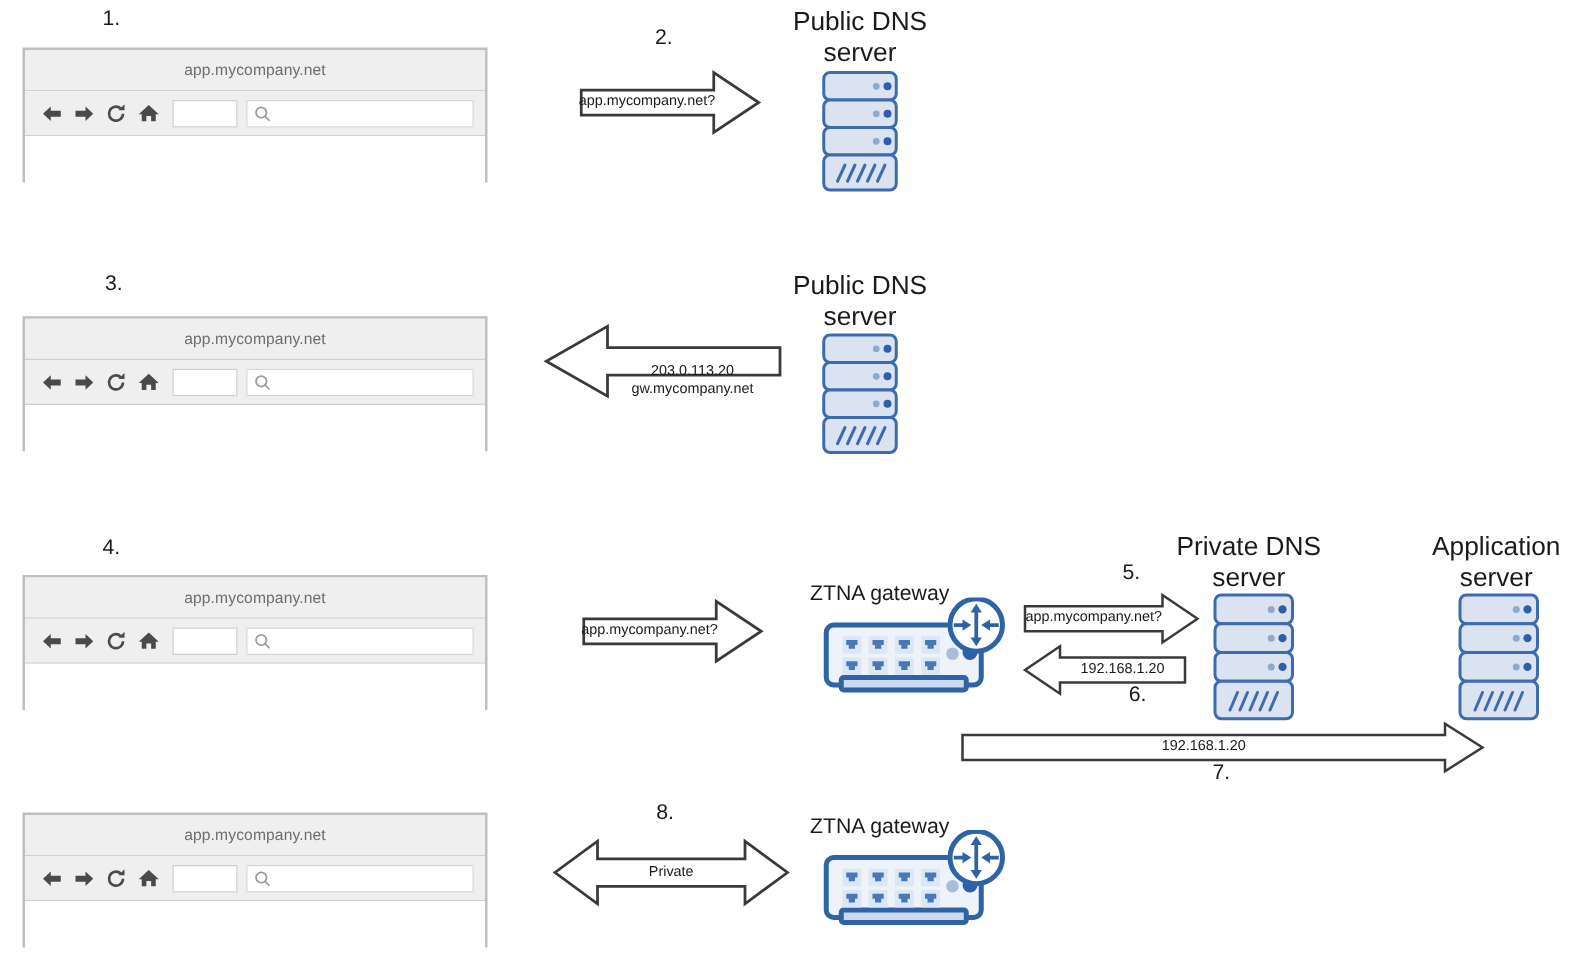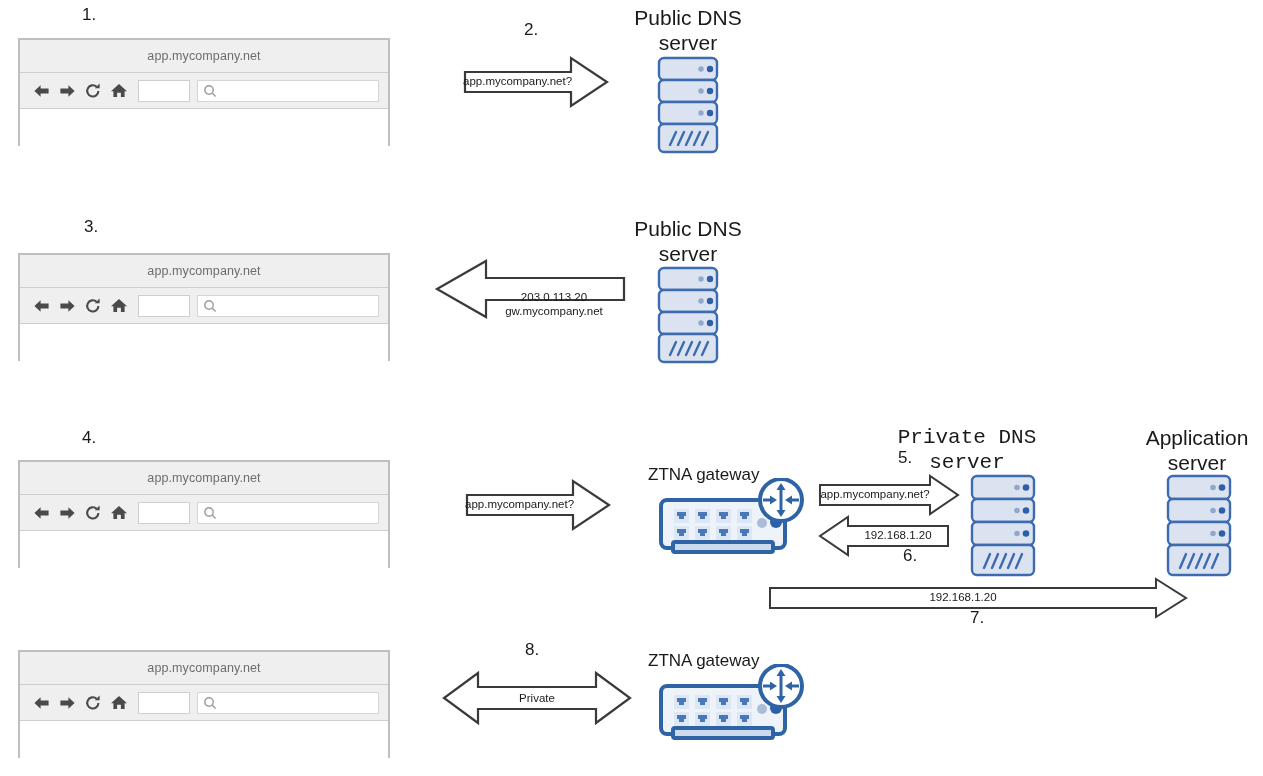--- a/index.html
+++ b/index.html
@@ -377,21 +377,21 @@
 
 <div class="arrow-wrap" style="left:818px; top:515px; width:132px; height:42px;">
   <svg width="132" height="42" viewBox="0 0 132 42">
     <path d="M130 11 L30 11 L30 2 L2 21 L30 40 L30 31 L130 31 Z" fill="#ffffff" stroke="#3a3a3a" stroke-width="2" stroke-linejoin="miter"></path>
   </svg>
   <div class="arrow-text" style="top:13px; padding-left:28px; box-sizing:border-box;">192.168.1.20</div>
 </div>
 
 <div class="step-num" style="left:903px; top:546px;">6.</div>
 
-<div class="node-label" style="left:896px; top:426px; width:142px;font-family:Liberation Mono, monospace;">Private DNS
+<div class="node-label" style="left:928px; top:426px; width:142px;">Private DNS
 server</div>
 
 <div class="icon-wrap" style="left:970px; top:474px;">
   <svg width="66" height="104" viewBox="0 0 66 104">
     <g stroke="#3c6bb0" stroke-width="2.4" fill="#dce3f0">
       <rect x="2" y="2" width="62" height="23" rx="5"></rect>
       <rect x="2" y="25" width="62" height="23" rx="5"></rect>
       <rect x="2" y="48" width="62" height="23" rx="5"></rect>
       <rect x="2" y="71" width="62" height="30" rx="5"></rect>
     </g>

